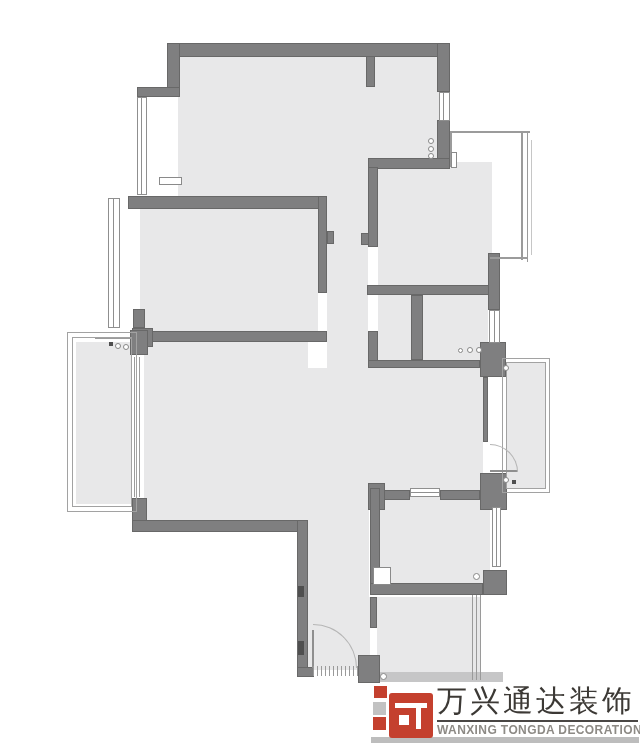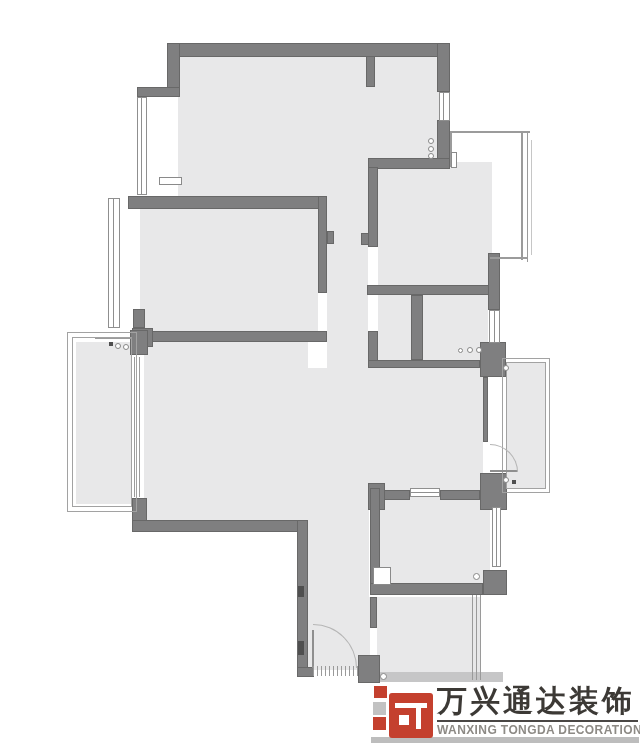--- a/index.html
+++ b/index.html
@@ -26,21 +26,21 @@
   
   #logo{position:absolute;left:371px;top:684px;width:268px;height:58px;}
   #logo-base{position:absolute;left:0;top:53px;width:268px;height:6px;background:#bdbdbd;}
   #logo-mark{position:absolute;left:2px;top:2px;width:60px;height:52px;}
   .mk{position:absolute;}
   .mk-red{background:#c4402e;}
   .mk-gray{background:#c2c2c2;}
   #mk-big{left:16px;top:7px;width:44px;height:45px;background:#c4402e;border-radius:3px;}
   .mk-glyph{position:absolute;background:#ffffff;}
   #logo-cn{position:absolute;left:66px;top:0px;width:202px;height:34px;
-           font-size:30px;font-weight:bold;color:#3c3935;letter-spacing:3px;line-height:34px;white-space:nowrap;}
+           font-size:30px;font-weight:normal;color:#3c3935;letter-spacing:3px;line-height:34px;white-space:nowrap;}
   #logo-rule{position:absolute;left:66px;top:36px;width:201px;height:2px;background:#4a4745;}
   #logo-en{position:absolute;left:66px;top:39px;width:202px;font-size:12px;font-weight:bold;
            color:#8d8a85;letter-spacing:0.4px;white-space:nowrap;}
 </style>
 </head>
 <body>
 
 <div id="stage">
   <div id="plan">
       <div class="el floor" style="left: 178px; top: 56px; width: 267px; height: 106px;"></div>

